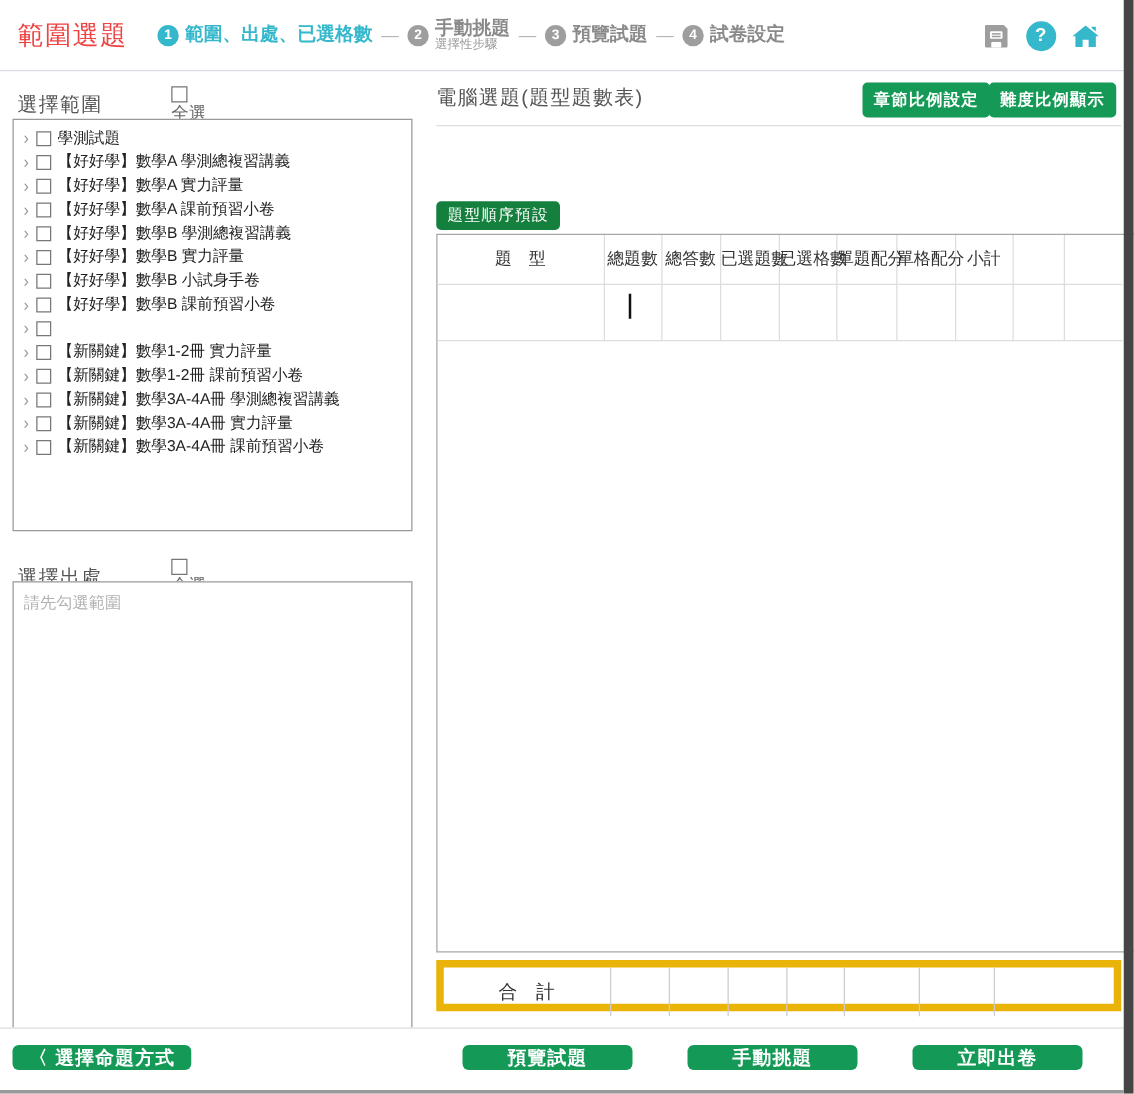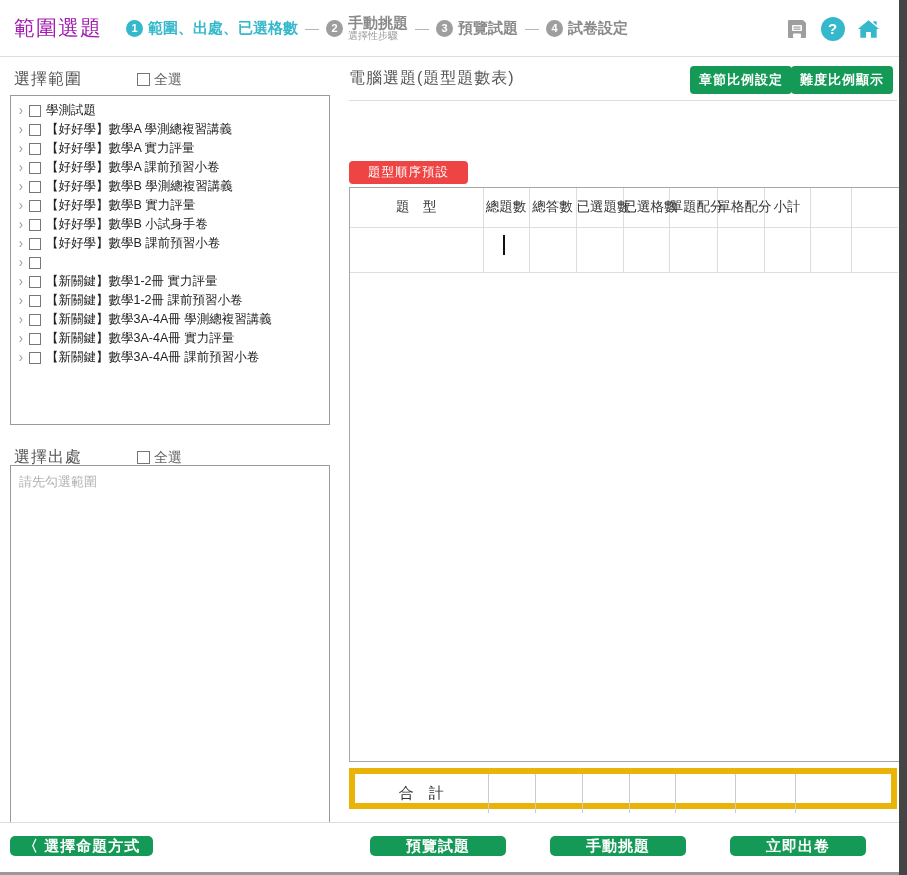--- a/index.html
+++ b/index.html
@@ -8,21 +8,21 @@
     font-family:"Liberation Sans","DejaVu Sans",sans-serif;
     background:#fff; position:relative; overflow:hidden; color:#444;
   }
 
   
   .header {
     position:absolute; top:0; left:0; width:899px; height:57px;
     background:#fff; border-bottom:1px solid #dedbe8;
     display:flex; align-items:center;
   }
-  .page-title { font-size:21px; color:#a21caf; margin-left:14px; letter-spacing:1px; }
+  .page-title { font-size:21px; color:#ef4444; margin-left:14px; letter-spacing:1px; }
   .steps { display:flex; align-items:center; margin-left:24px; }
   .step { display:flex; align-items:center; cursor:default; }
   .step-circle {
     width:17px; height:17px; border-radius:50%; background:#9e9e9e; color:#fff;
     font-size:11px; font-weight:bold; display:flex; align-items:center; justify-content:center;
     margin-right:5px; flex:0 0 auto;
   }
   .step-texts { display:flex; flex-direction:column; line-height:1.05; }
   .step-label { font-size:15px; color:#8a8a8a; font-weight:bold; white-space:nowrap; }
   .step-sub { font-size:10px; color:#9a9a9a; white-space:nowrap; }
@@ -32,21 +32,21 @@
   .header-icons { position:absolute; right:18px; top:0; height:57px; display:flex; align-items:center; gap:11px; }
   .hicon { width:25px; height:25px; display:flex; align-items:center; justify-content:center; cursor:pointer; }
   .help-circle {
     width:24px; height:24px; border-radius:50%; background:#35b8cc; color:#fff;
     font-size:15px; font-weight:bold; display:flex; align-items:center; justify-content:center;
   }
 
   
   .section-title { font-size:16px; color:#555; letter-spacing:1px; }
   .left-range-head { position:absolute; left:14px; top:69px; display:flex; align-items:center; }
-  .selectall { display:flex; align-items:center; margin-left:55px; cursor:pointer; }
+  .selectall { display:flex; align-items:flex-start; margin-left:55px; cursor:pointer;flex-direction:column; }
   .cbx {
     width:13px; height:13px; border:1px solid #767676; background:#fff; display:inline-block;
     margin-right:4px; flex:0 0 auto;
   }
   .selectall-label { font-size:14px; color:#666; }
   .tree-box {
     position:absolute; left:10px; top:95px; width:320px; height:330px;
     border:1px solid #999; background:#fff; overflow:hidden; padding-top:5px;
   }
   .tree-row { display:flex; align-items:center; height:19px; padding-left:4px; cursor:pointer; }
@@ -67,22 +67,22 @@
     background:#149a56; color:#fff; border:none; border-radius:4px;
     font-size:13px; font-weight:bold; padding:5px 9px; cursor:pointer; letter-spacing:1px;
     font-family:inherit;
   }
   .btn-chapter { position:absolute; top:66px; right:115px; }
   .btn-difficulty { position:absolute; top:66px; right:14px; }
   .right-divider { position:absolute; left:349px; top:100px; width:548px; height:1px; background:#ddd; }
 
   .btn-order-preset {
     position:absolute; left:349px; top:161px;
-    background:#ef4444; color:#fff; border:none; border-radius:4px;
-    font-size:12.5px; padding:3px 19px; letter-spacing:1px; cursor:pointer; font-family:inherit;
+    background:#15803d; color:#fff; border:none; border-radius:4px;
+    font-size:12.5px; padding:3px 9px; letter-spacing:1px; cursor:pointer; font-family:inherit;
   }
 
   .qtable-wrap {
     position:absolute; left:349px; top:187px; width:636px; height:575px;
     border:1px solid #a6a6a6; background:#fff;
   }
   table.qtable { border-collapse:collapse; table-layout:fixed; width:546px; }
   .qtable th, .qtable td { border-right:1px solid #ddd; border-bottom:1px solid #ddd; }
   .qtable th {
     height:39px; font-size:13.5px; color:#333; font-weight:normal; text-align:center;

